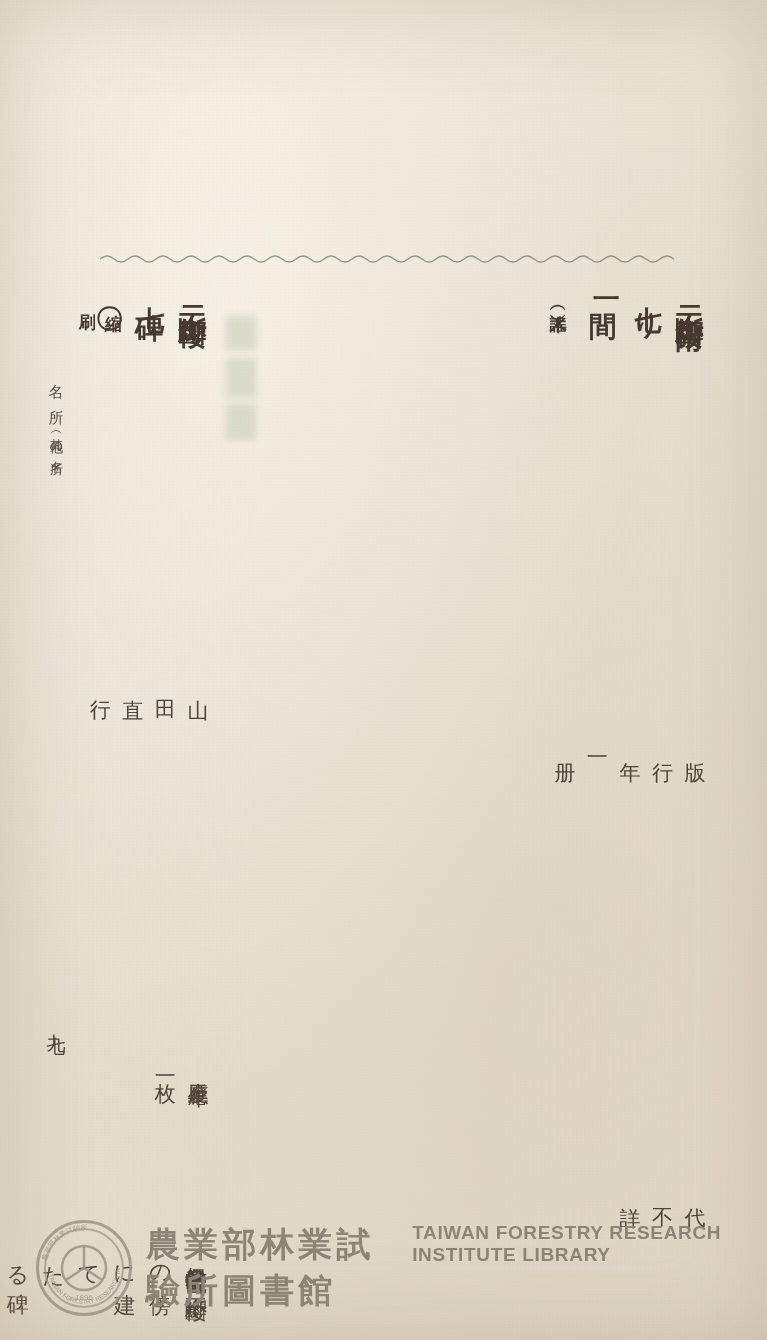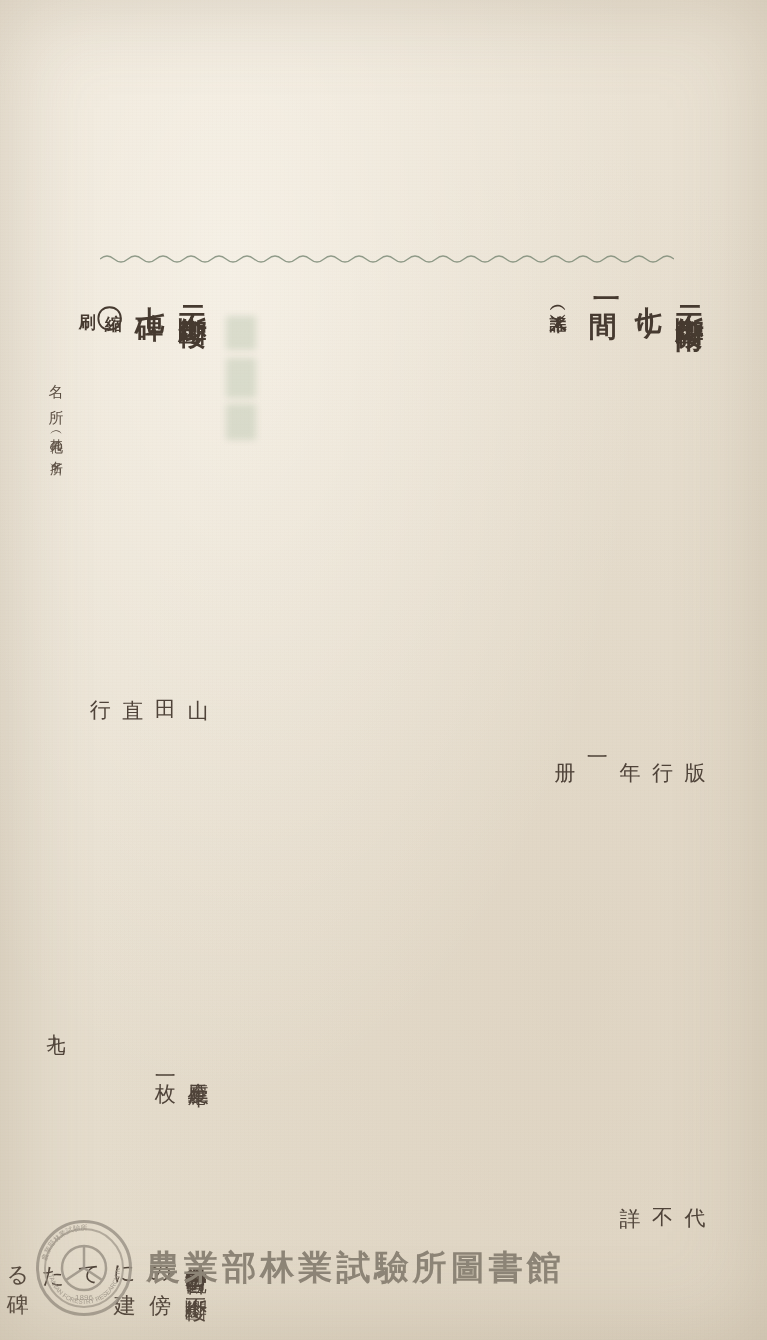--- a/index.html
+++ b/index.html
@@ -269,17 +269,18 @@
           <textPath href="#arcTop" startOffset="6%">農業部林業試驗所</textPath>
         </text>
         <text font-family="Liberation Sans, sans-serif" font-size="6.4" fill="#9c9488" opacity="0.9">
           <textPath href="#arcBot" startOffset="6%">TAIWAN FORESTRY RESEARCH INSTITUTE</textPath>
         </text>
         <text x="48" y="80" text-anchor="middle" font-family="Liberation Sans, sans-serif" font-size="8" fill="#9c9488" opacity="0.9">1896</text>
       </svg>
     </div>
     <div class="stamp-text">
       <div class="stamp-cn">農業部林業試驗所圖書館</div>
+      <div class="stamp-en">TAIWAN FORESTRY RESEARCH INSTITUTE LIBRARY</div>
     </div>
   </div>
 
   <div class="edge-shadow"></div>
 </div>
 
 </body></html>

